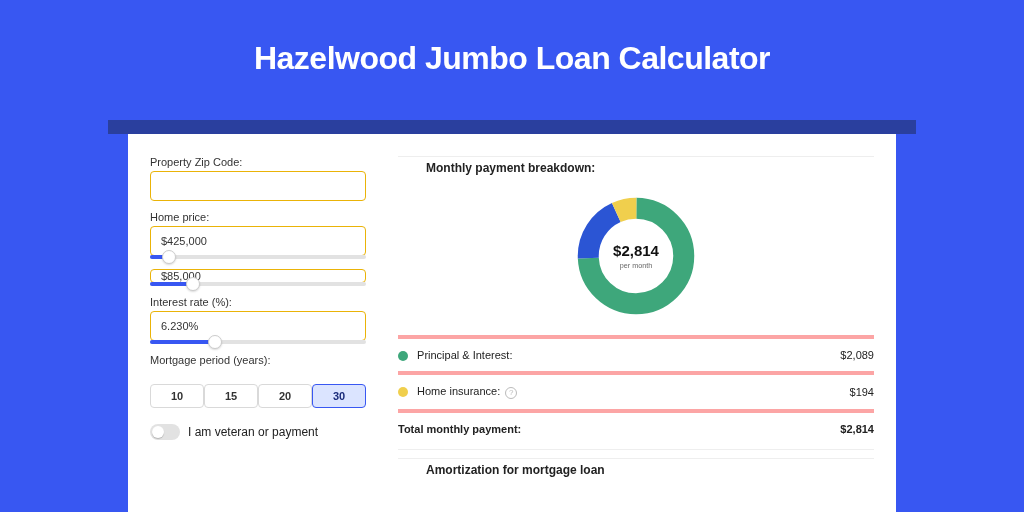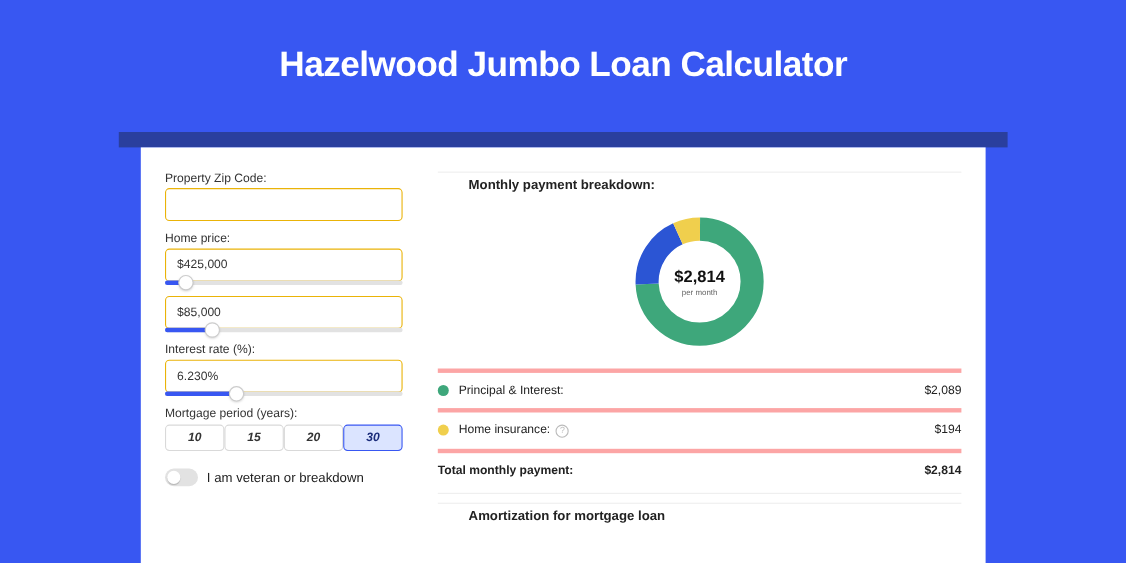--- a/index.html
+++ b/index.html
@@ -91,28 +91,28 @@
     height: 14px;
     background: #fff;
     border: 1px solid #ccc;
     border-radius: 50%;
     transform: translate(-50%, -50%);
     box-shadow: 0 1px 2px rgba(0,0,0,0.15);
   }
   .row-pair {
     display: flex;
     gap: 6px;
+    flex-direction: column;
   }
   .row-pair .field:first-child { flex: 2; }
   .row-pair .field:last-child  { flex: 1; }
   .period-group {
     display: flex;
     gap: 0;
-    margin-top: 4px;
-    font-style: italic;
+    margin-top: 18px;
   }
   .period-btn {
     flex: 1;
     height: 24px;
     border: 1px solid #d9d9d9;
     border-radius: 4px;
     display: flex;
     align-items: center;
     justify-content: center;
     font-size: 11px;
@@ -241,21 +241,21 @@
       <div class="period-group">
         <div class="period-btn">10</div>
         <div class="period-btn">15</div>
         <div class="period-btn">20</div>
         <div class="period-btn active">30</div>
       </div>
     </div>
 
     <div class="toggle-row">
       <div class="toggle"></div>
-      <span>I am veteran or breakdown</span>
+      <span>I am veteran or payment</span>
     </div>
 
   </div>
 
   <div class="right">
     <div class="panel">
       <div class="section-title">Monthly payment breakdown:</div>
 
       <div class="donut-wrap">
         <svg width="126" height="126" viewBox="0 0 42 42">

